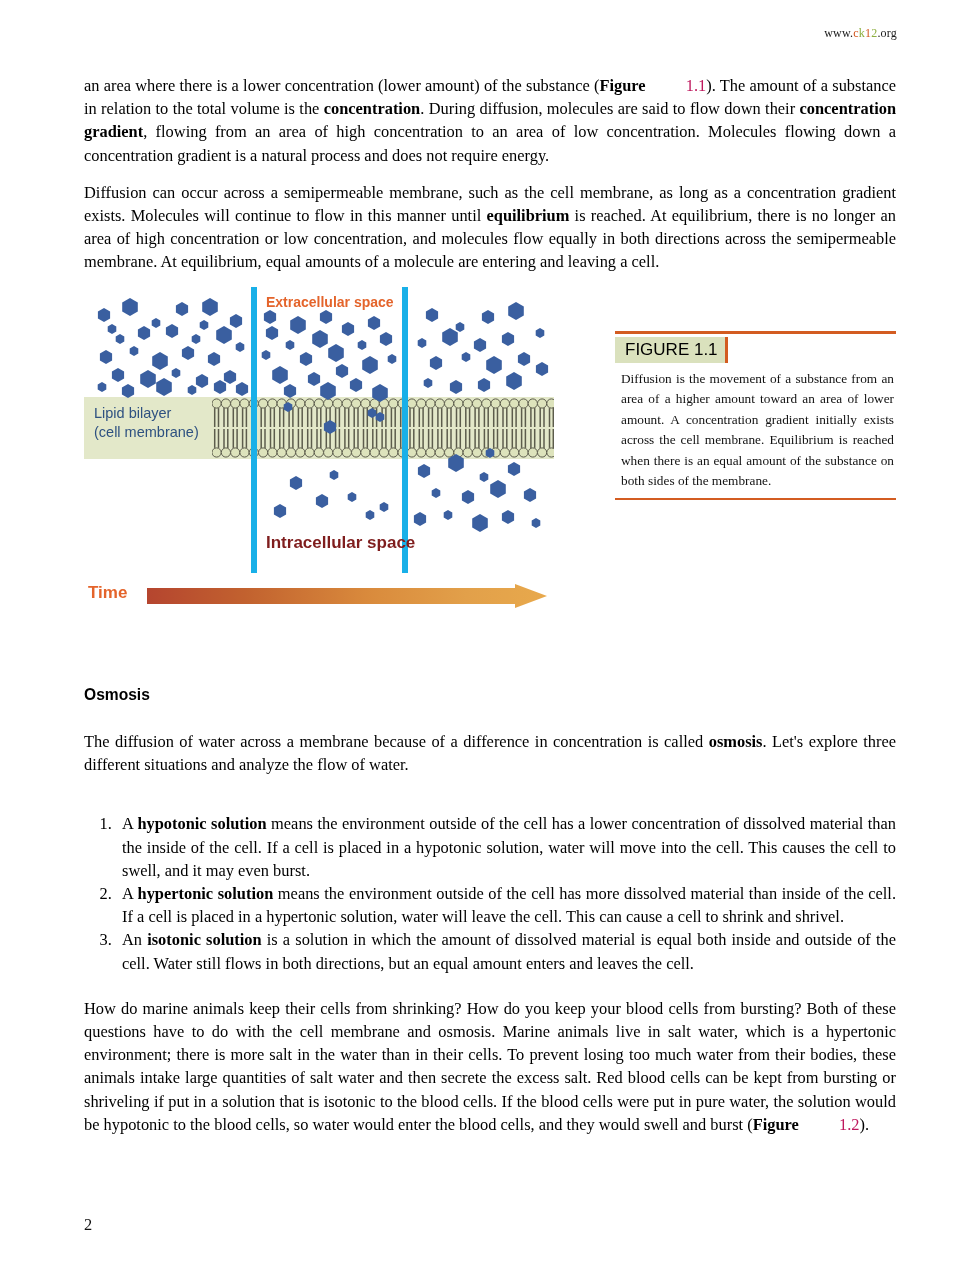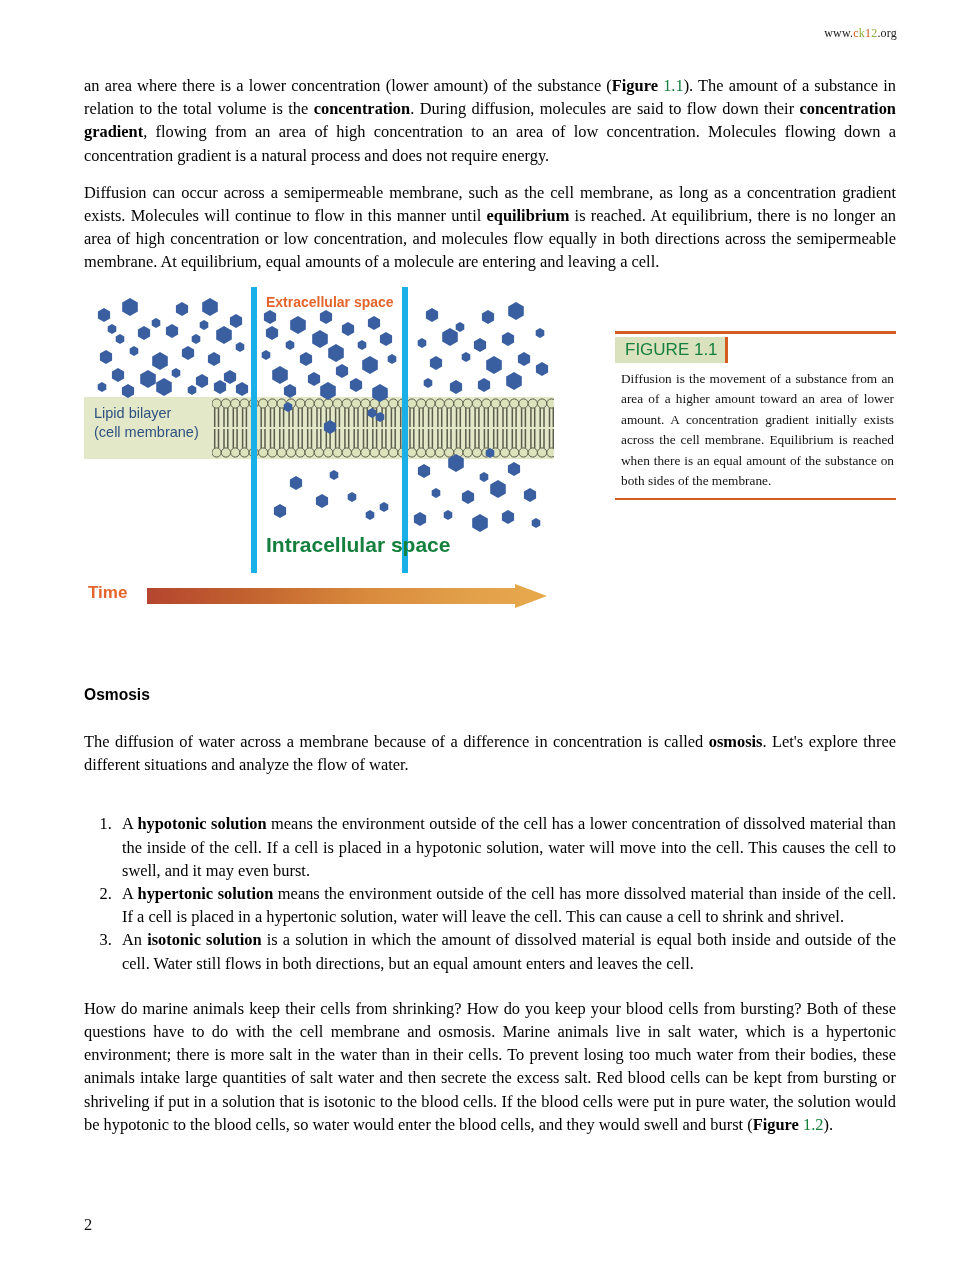--- a/index.html
+++ b/index.html
@@ -41,21 +41,21 @@
   }
   p.body {
     margin: 0 0 14px 0;
     font-size: 16.4px;
     line-height: 23.2px;
     text-align: justify;
     text-justify: inter-word;
     hyphens: none;
   }
   b, strong { font-weight: bold; }
-  .fig-link { color: #15803d; }
+  .fig-link { color: #be185d; margin-left: 36px; }
 
   
   #figure-block {
     position: absolute;
     left: 84px;
     top: 287px;
     width: 812px;
     height: 330px;
   }
 
@@ -107,23 +107,23 @@
     font-weight: bold;
     color: #e4642b;
     white-space: nowrap;
     z-index: 6;
   }
   .label-intracellular {
     position: absolute;
     left: 182px;
     top: 246px;
     font-family: "Liberation Sans", sans-serif;
-    font-size: 21px;
+    font-size: 17px;
     font-weight: bold;
-    color: #15803d;
+    color: #7f1d1d;
     white-space: nowrap;
     z-index: 6;
   }
 
   .divider {
     position: absolute;
     top: 0px;
     width: 6px;
     height: 286px;
     background: #19b0e8;
@@ -178,21 +178,21 @@
   .cap-head {
     position: relative;
     height: 27px;
     margin-top: 3px;
   }
   .cap-tag {
     display: inline-block;
     background: #dae1bd;
     font-family: "Liberation Sans", sans-serif;
     font-size: 17px;
-    color: #15803d;
+    color: #000000;
     padding: 3px 7px 3px 10px;
     line-height: 20px;
   }
   .cap-bar {
     display: inline-block;
     width: 3.5px;
     height: 26px;
     background: #d35c21;
     vertical-align: top;
   }

